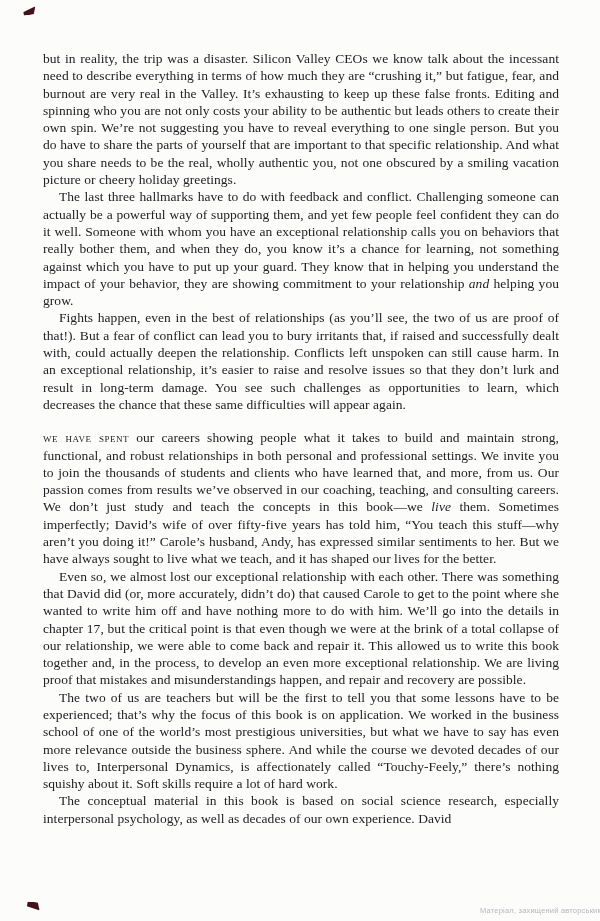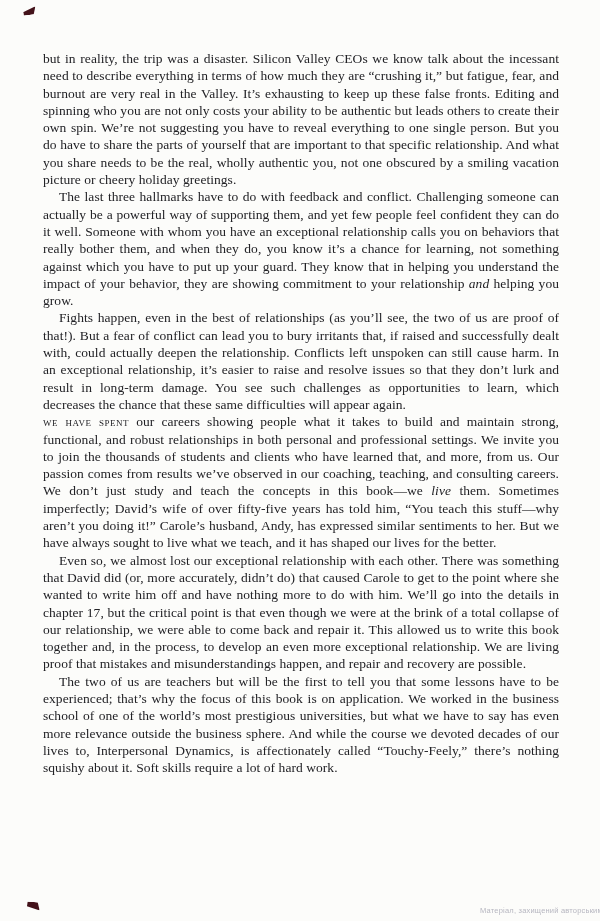--- a/index.html
+++ b/index.html
@@ -28,21 +28,21 @@
     line-height: 17.3px;
     letter-spacing: 0.05px;
   }
   .para {
     margin: 0;
   }
   .para.indent {
     text-indent: 16px;
   }
   .para.space-before {
-    margin-top: 0;
+    margin-top: 16px;
     font-family: Liberation Serif, serif;
   }
   .italic { font-style: italic; }
   .smallcaps {
     font-variant: small-caps;
     letter-spacing: 0.5px;
   }
   .watermark {
     position: absolute;
     right: 8px;
@@ -89,17 +89,18 @@
   <span class="corner-mark bl"></span>
   <span class="corner-mark br"></span>
 
   <div class="text-block">
       <p class="para"><span>but in reality, the trip was a disaster. Silicon Valley CEOs we know talk about the incessant need to describe everything in terms of how much they are “crushing it,” but fatigue, fear, and burnout are very real in the Valley. It’s exhausting to keep up these false fronts. Editing and spinning who you are not only costs your ability to be authentic but leads others to create their own spin. We’re not suggesting you have to reveal everything to one single person. But you do have to share the parts of yourself that are important to that specific relationship. And what you share needs to be the real, wholly authentic you, not one obscured by a smiling vacation picture or cheery holiday greetings.</span></p>
       <p class="para indent"><span>The last three hallmarks have to do with feedback and conflict. Challenging someone can actually be a powerful way of supporting them, and yet few people feel confident they can do it well. Someone with whom you have an exceptional relationship calls you on behaviors that really bother them, and when they do, you know it’s a chance for learning, not something against which you have to put up your guard. They know that in helping you understand the impact of your behavior, they are showing commitment to your relationship </span><span class="italic">and</span><span> helping you grow.</span></p>
       <p class="para indent"><span>Fights happen, even in the best of relationships (as you’ll see, the two of us are proof of that!). But a fear of conflict can lead you to bury irritants that, if raised and successfully dealt with, could actually deepen the relationship. Conflicts left unspoken can still cause harm. In an exceptional relationship, it’s easier to raise and resolve issues so that they don’t lurk and result in long-term damage. You see such challenges as opportunities to learn, which decreases the chance that these same difficulties will appear again.</span></p>
       <p class="para space-before"><span class="smallcaps">we have spent</span><span> our careers showing people what it takes to build and maintain strong, functional, and robust relationships in both personal and professional settings. We invite you to join the thousands of students and clients who have learned that, and more, from us. Our passion comes from results we’ve observed in our coaching, teaching, and consulting careers. We don’t just study and teach the concepts in this book—we </span><span class="italic">live</span><span> them. Sometimes imperfectly; David’s wife of over fifty-five years has told him, “You teach this stuff—why aren’t you doing it!” Carole’s husband, Andy, has expressed similar sentiments to her. But we have always sought to live what we teach, and it has shaped our lives for the better.</span></p>
       <p class="para indent"><span>Even so, we almost lost our exceptional relationship with each other. There was something that David did (or, more accurately, didn’t do) that caused Carole to get to the point where she wanted to write him off and have nothing more to do with him. We’ll go into the details in chapter 17, but the critical point is that even though we were at the brink of a total collapse of our relationship, we were able to come back and repair it. This allowed us to write this book together and, in the process, to develop an even more exceptional relationship. We are living proof that mistakes and misunderstandings happen, and repair and recovery are possible.</span></p>
       <p class="para indent"><span>The two of us are teachers but will be the first to tell you that some lessons have to be experienced; that’s why the focus of this book is on application. We worked in the business school of one of the world’s most prestigious universities, but what we have to say has even more relevance outside the business sphere. And while the course we devoted decades of our lives to, Interpersonal Dynamics, is affectionately called “Touchy-Feely,” there’s nothing squishy about it. Soft skills require a lot of hard work.</span></p>
+      <p class="para indent"><span>The conceptual material in this book is based on social science research, especially interpersonal psychology, as well as decades of our own experience. David</span></p>
     </div>
 
   <div class="watermark">Матеріал, захищений авторським правом</div>
 
 </div>
 
 </body></html>

